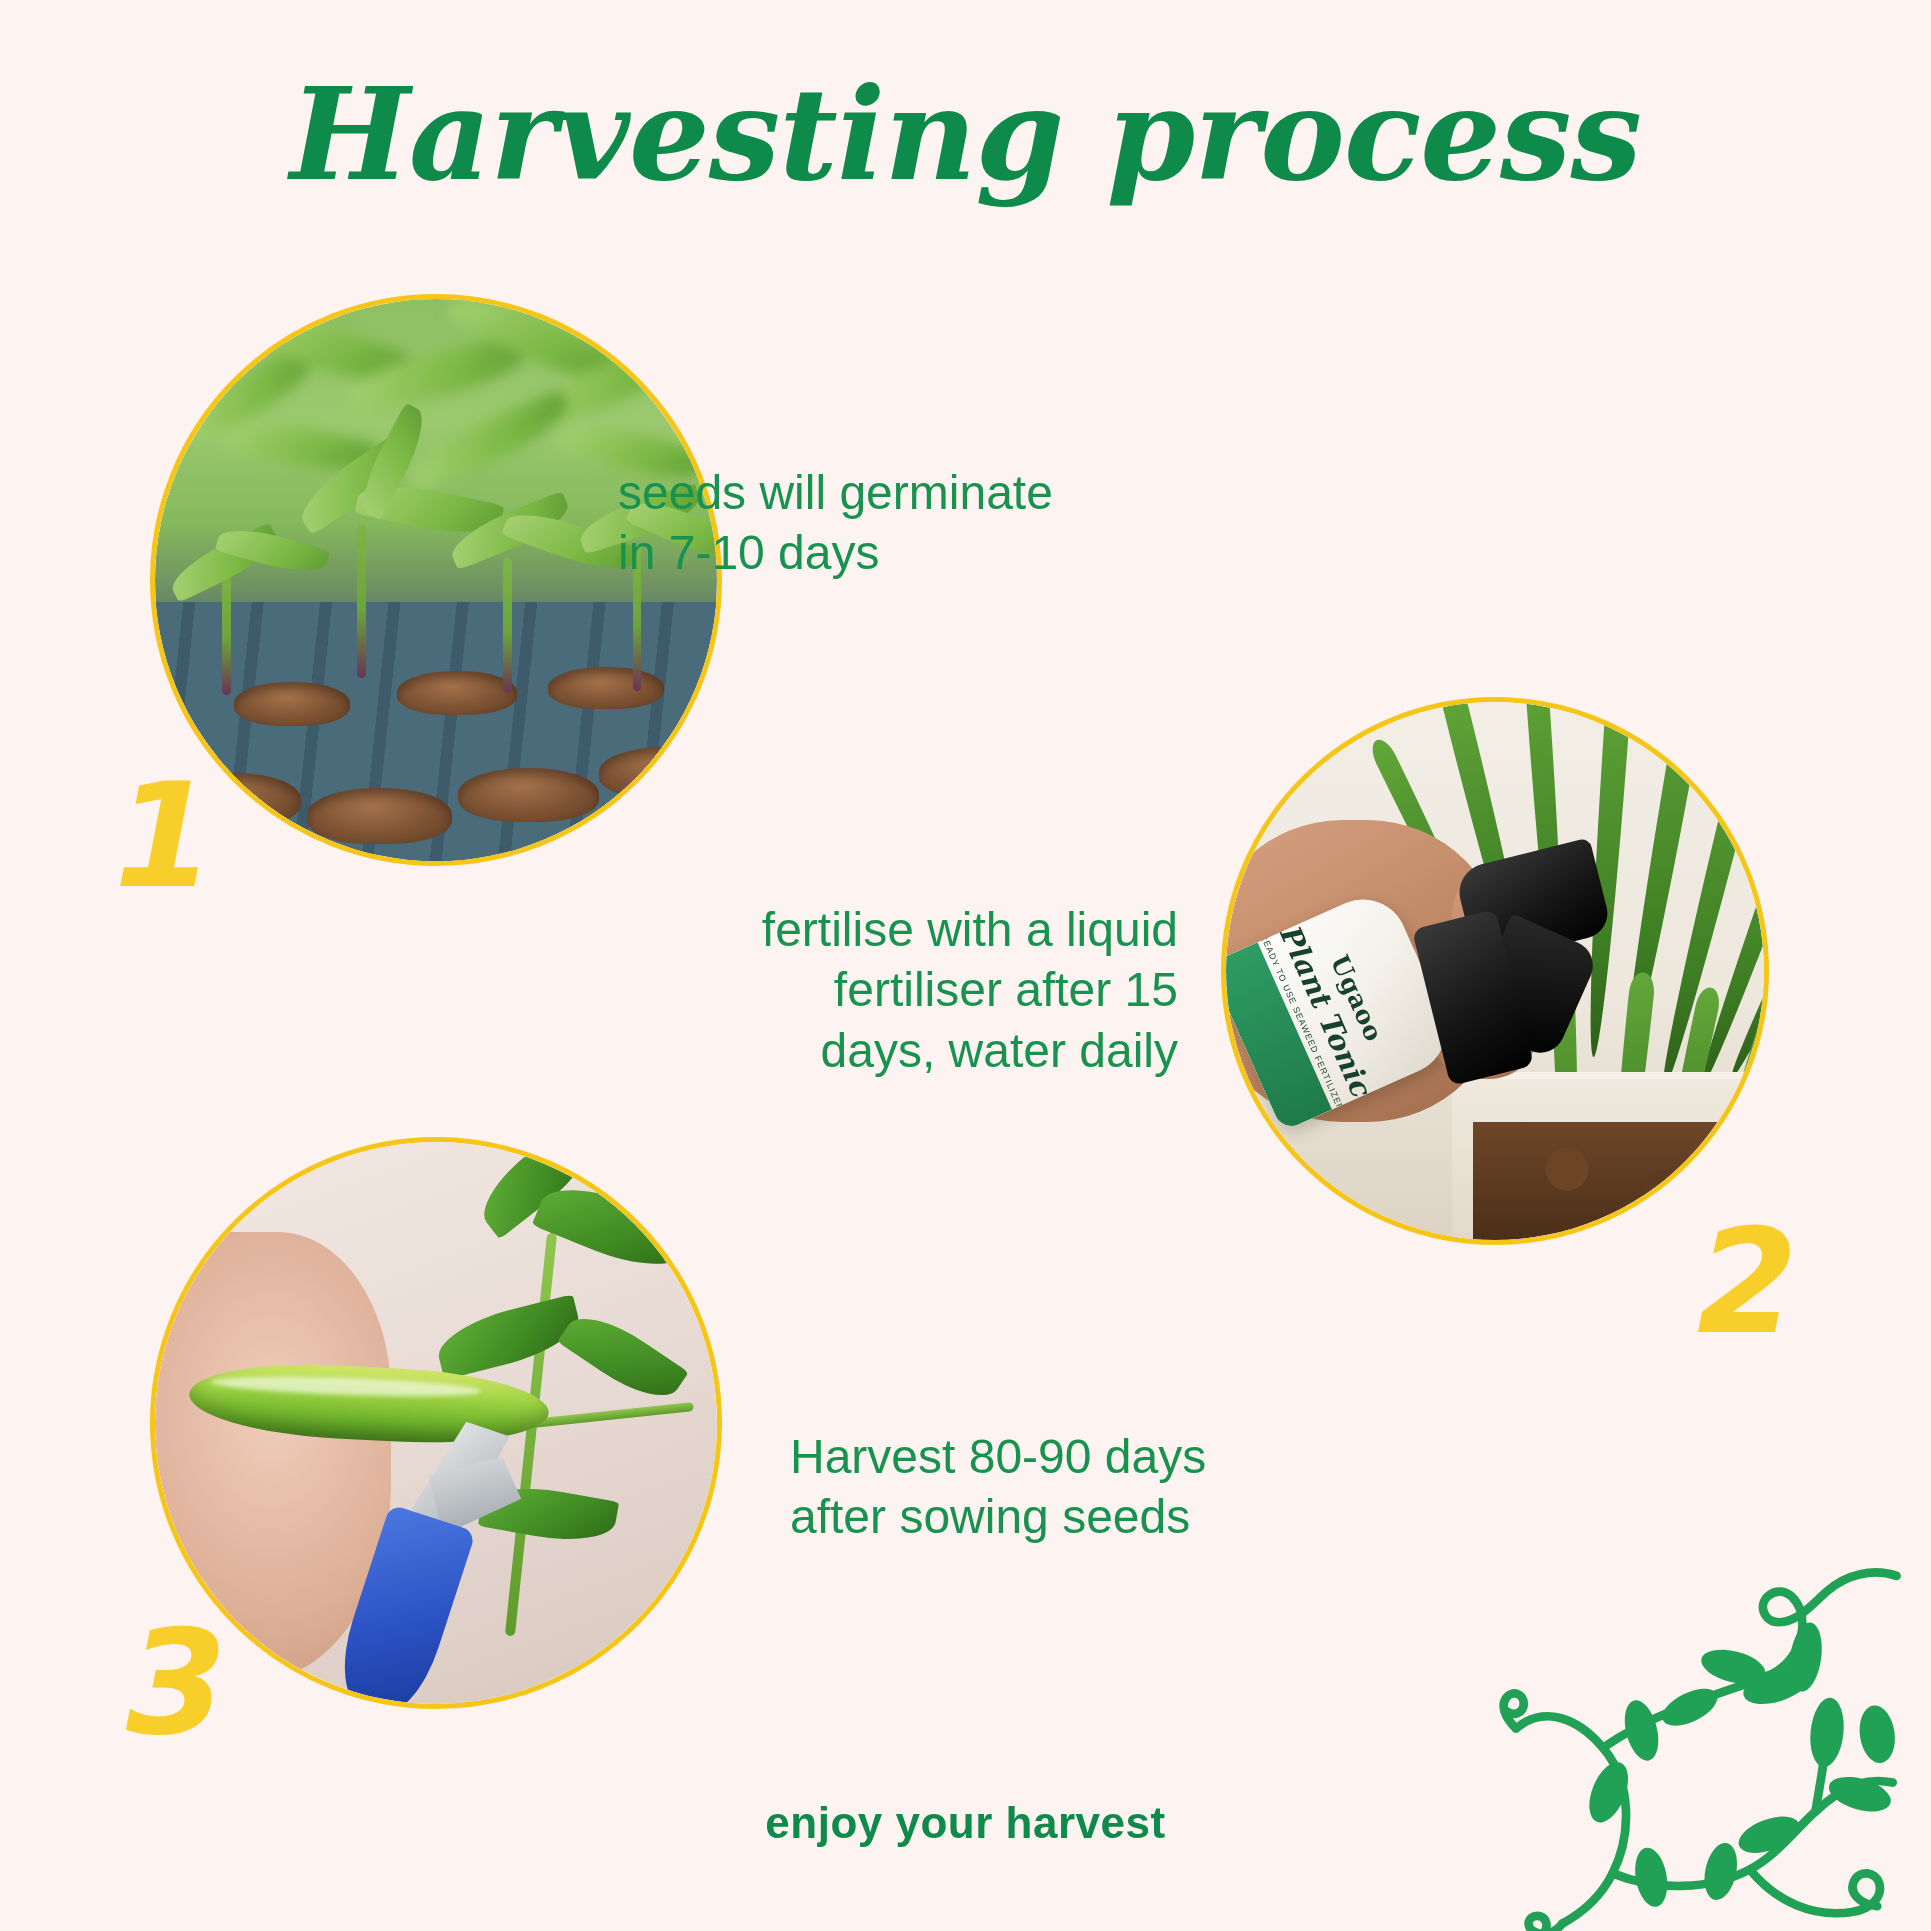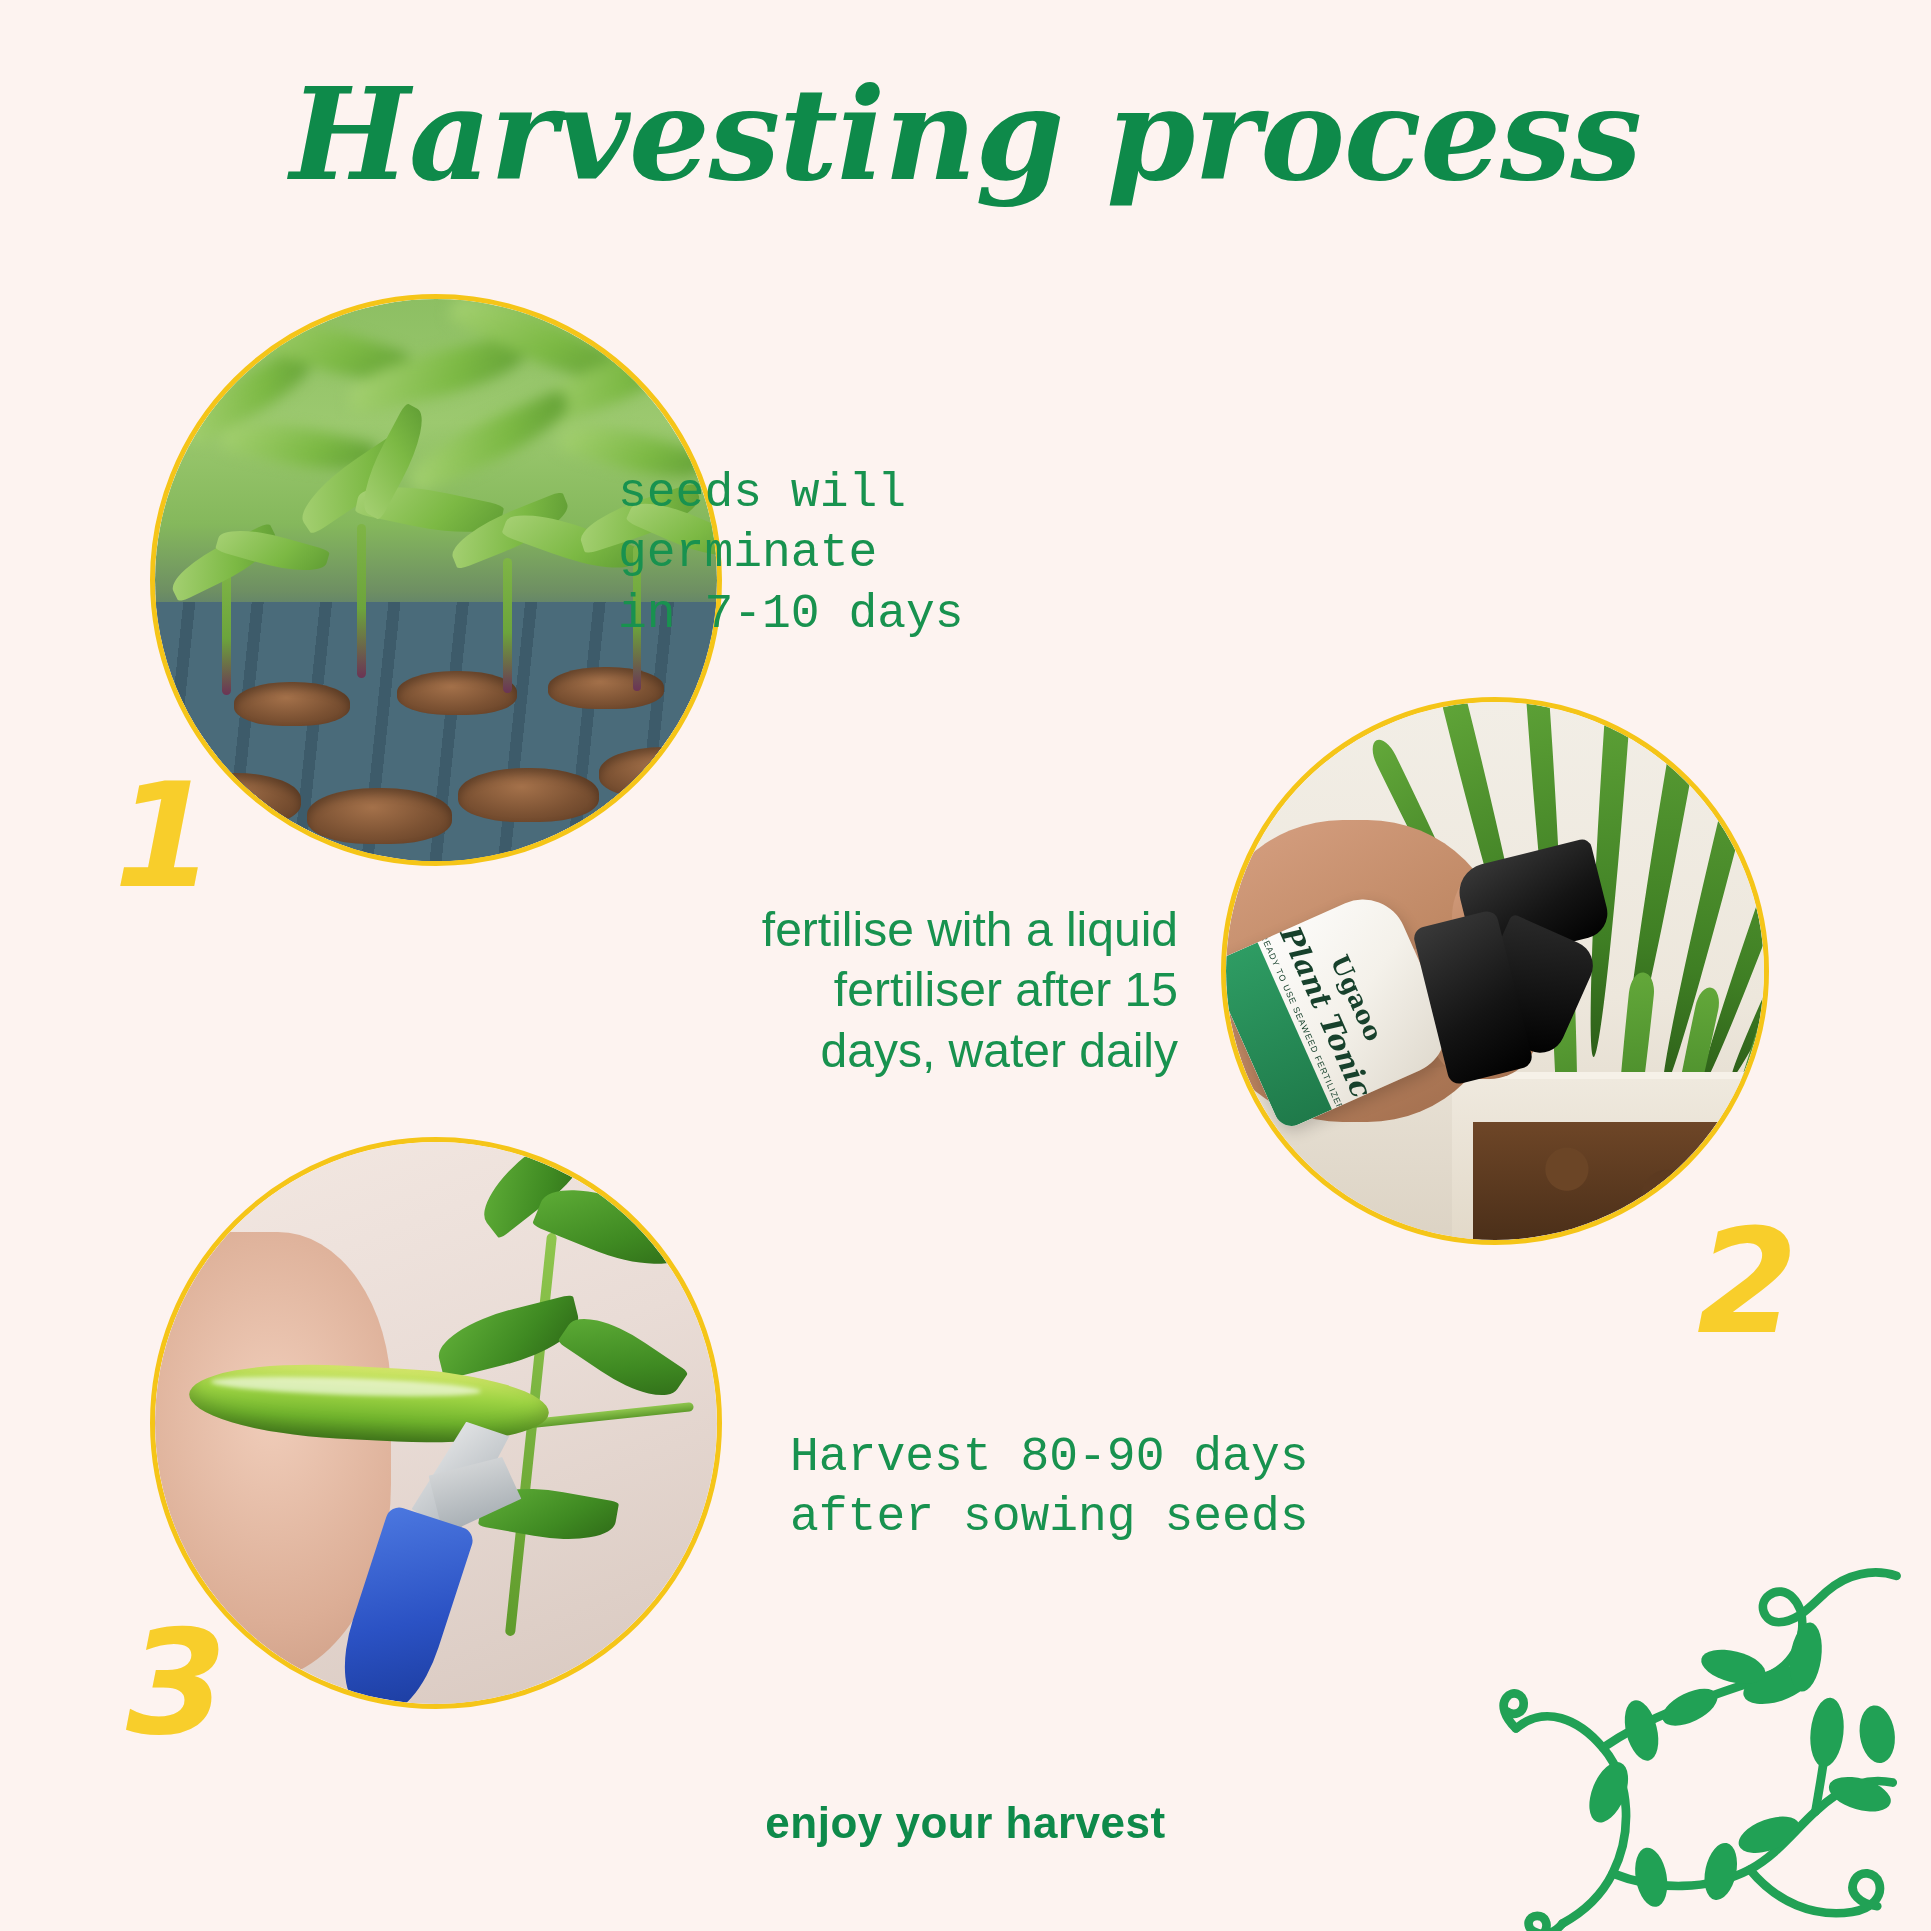--- a/index.html
+++ b/index.html
@@ -54,21 +54,21 @@
   
   .caption {
     position:absolute;
     font-family:"Liberation Sans", sans-serif;
     font-weight:400;
     font-size:48px;
     line-height:1.26;
     color:#18924F;
     white-space:pre-line;
   }
-  .caption.left  { text-align:left;font-family:Liberation Mono, monospace; }
+  .caption.left  { text-align:left; }
   .caption.right { text-align:right; }
 
   
   .footer {
     position:absolute;
     left:0; right:0; top:1798px;
     text-align:center;
     font-family:"Liberation Sans", sans-serif;
     font-weight:700;
     font-size:44px;

